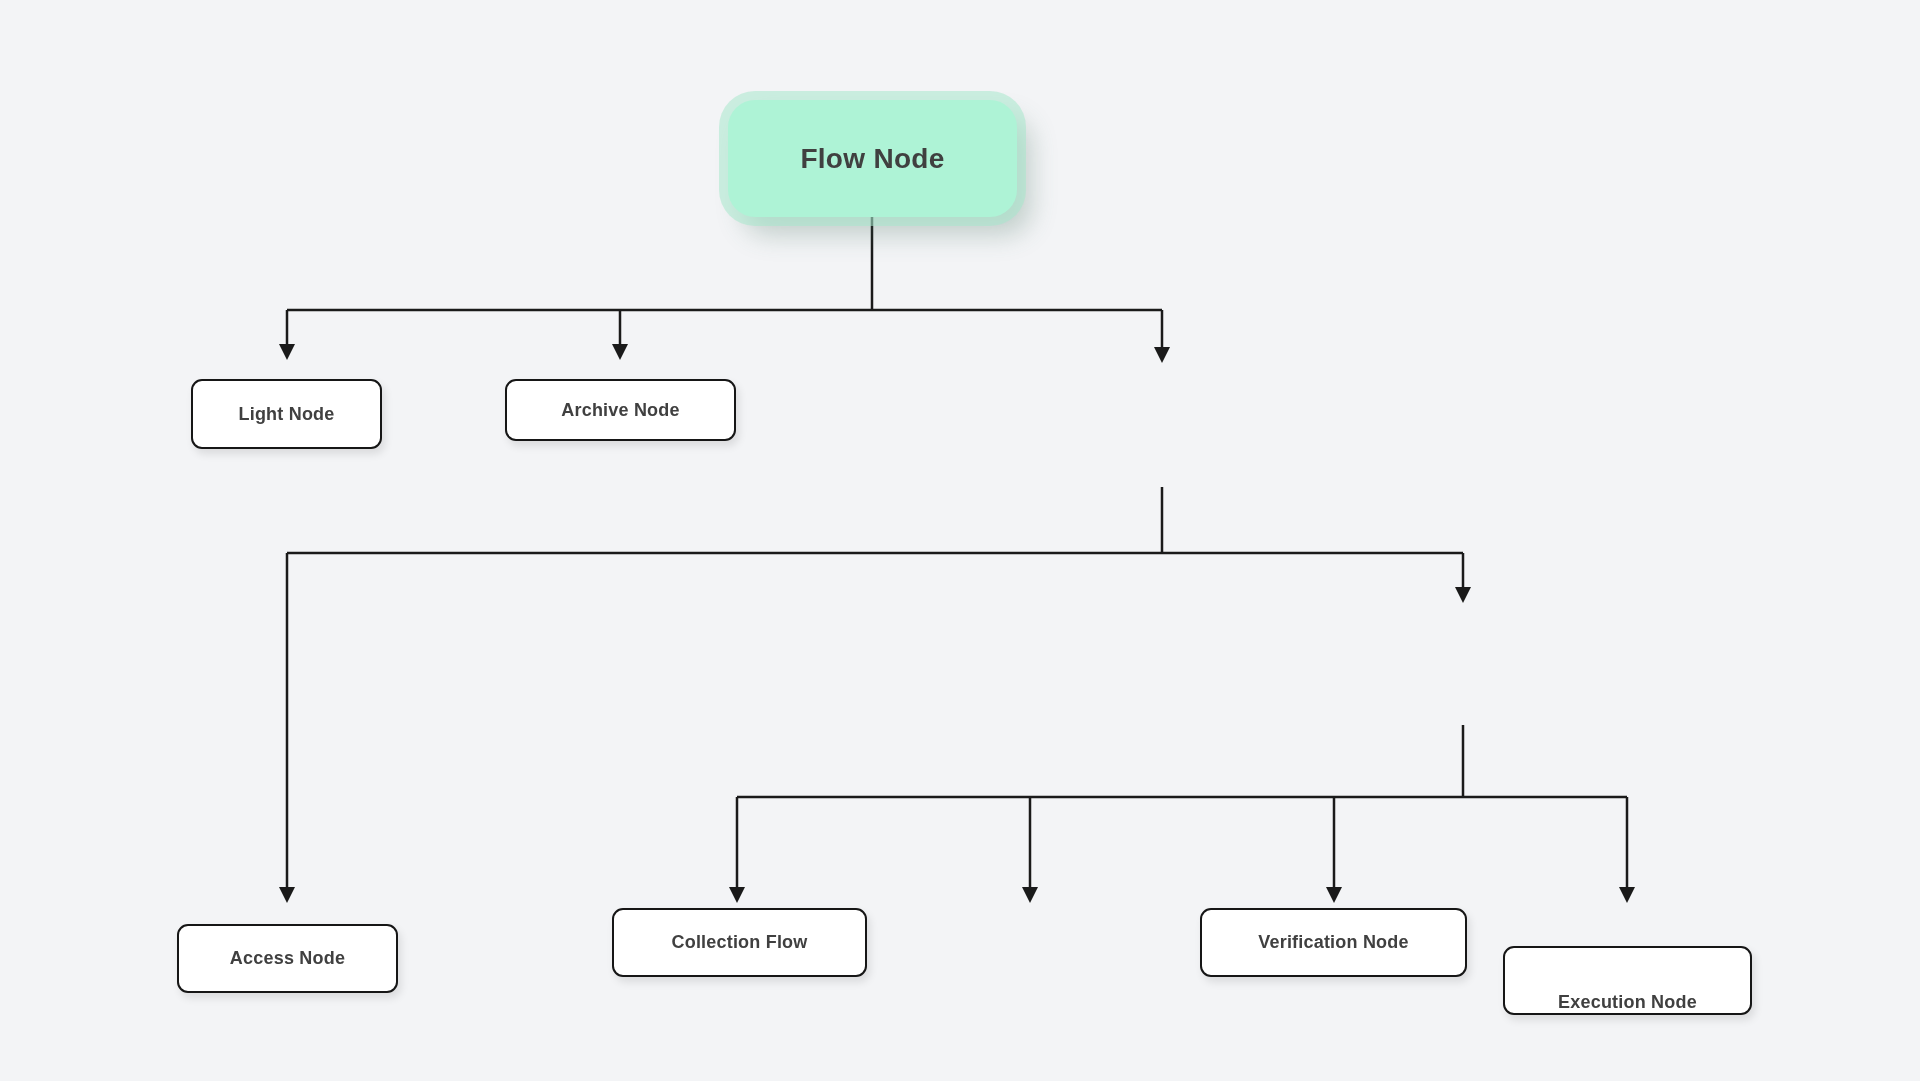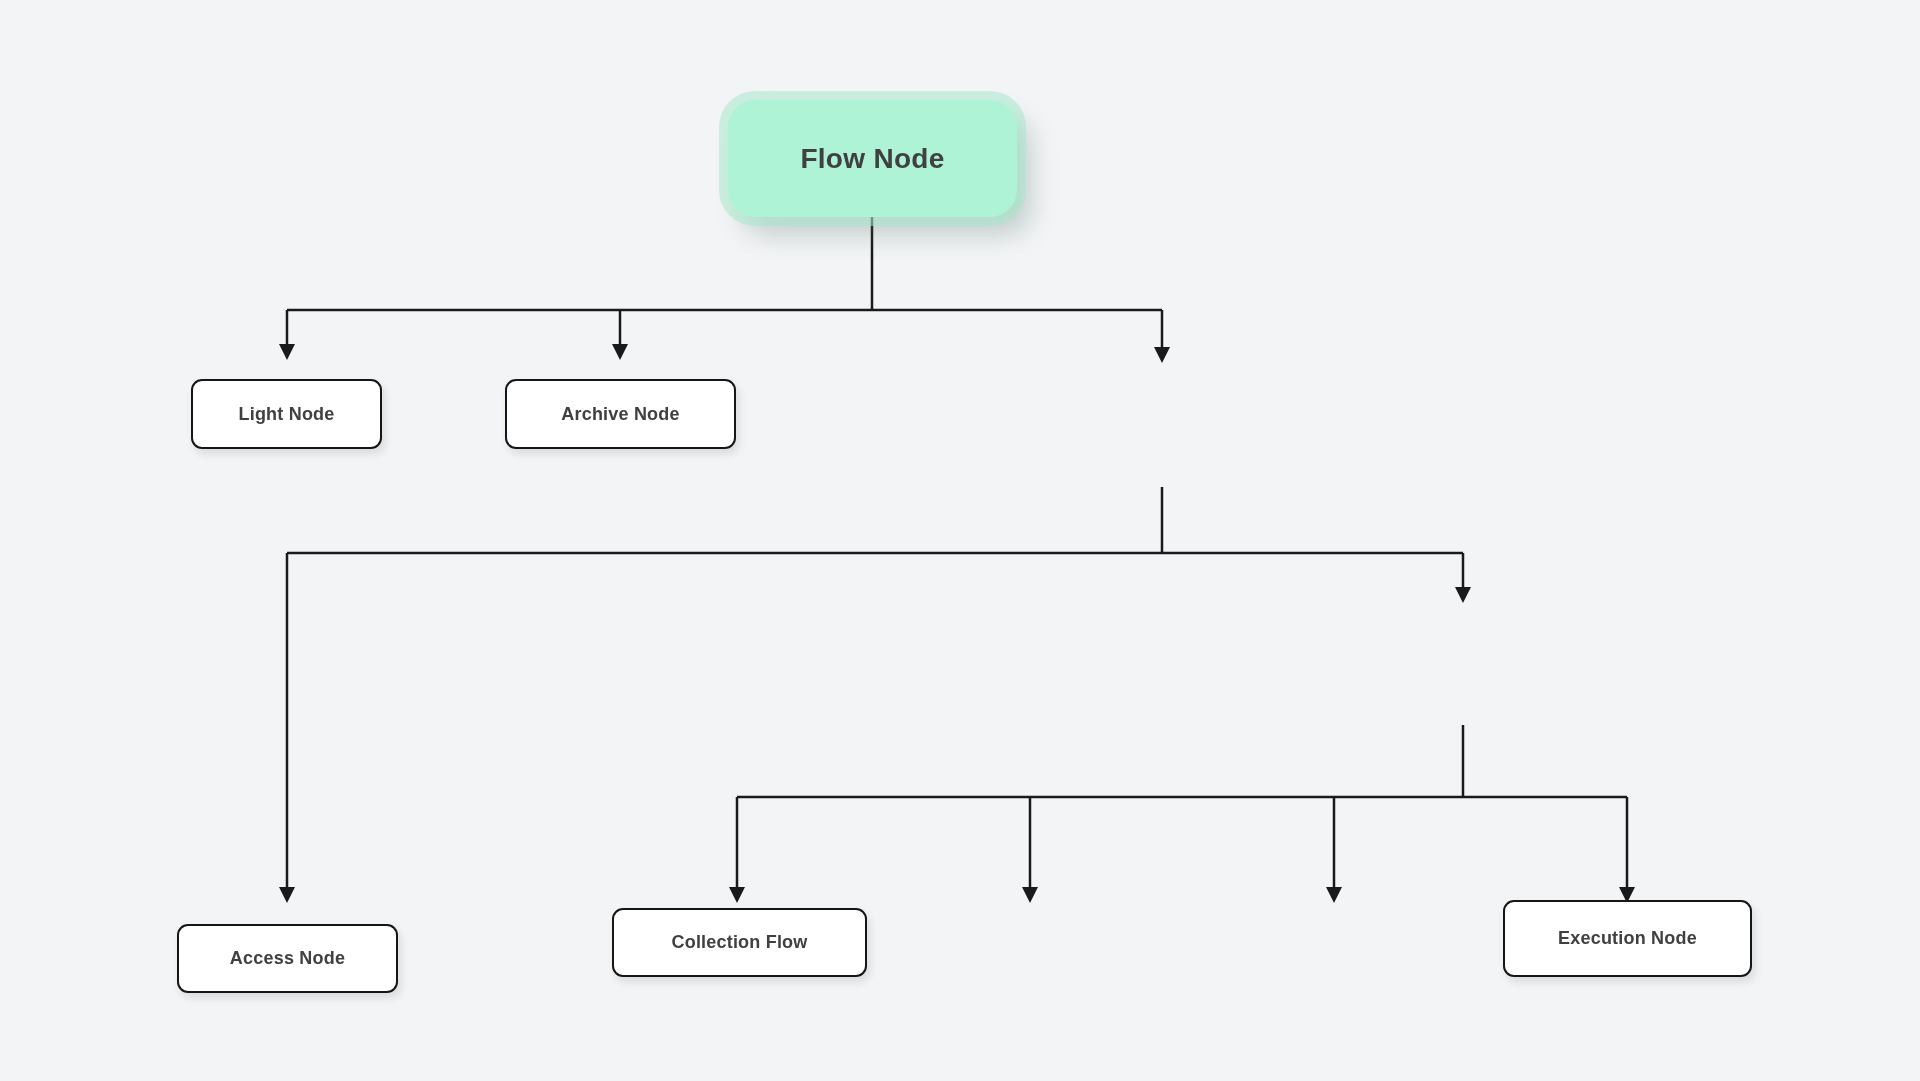--- a/index.html
+++ b/index.html
@@ -48,28 +48,28 @@
     background:#ffffff;
     border:2.5px solid #161616;
     border-radius:11px;
     font-size:18px;
     letter-spacing:0.2px;
     box-shadow:3px 5px 9px rgba(0,0,0,0.10);
   }
   
   .pos-flow      {left:728px; top:100px; width:289px; height:117px;}
   .pos-light     {left:191px; top:379px; width:191px; height:70px;}
-  .pos-archive   {left:505px; top:379px; width:231px; height:70px;}
+  .pos-archive   {left:505px; top:379px; width:231px; height:62px;}
   .pos-full      {left:1020px;top:370px; width:283px; height:117px;}
   .pos-validator {left:1322px;top:608px; width:281px; height:117px;}
   .pos-access    {left:177px; top:908px; width:221px; height:69px;margin-top:16px;}
   .pos-collection{left:612px; top:908px; width:255px; height:69px;}
   .pos-consensus {left:900px; top:908px; width:265px; height:69px;}
   .pos-verification{left:1200px;top:908px;width:267px;height:69px;}
-  .pos-execution {left:1503px;top:900px; width:249px; height:77px;}
+  .pos-execution {left:1503px;top:946px; width:249px; height:69px;align-items:flex-end;}
   
   .halo-flow{
     box-shadow:0 0 0 9px rgba(168,232,204,0.55), 14px 18px 26px rgba(70,110,95,0.28);
   }
   .halo-full{
     box-shadow:0 0 0 9px rgba(222,240,232,0.75), 14px 18px 26px rgba(90,120,110,0.25);
   }
   .halo-validator{
     box-shadow:0 0 0 9px rgba(196,234,232,0.60), 12px 16px 24px rgba(70,110,108,0.28);
   }
@@ -131,18 +131,21 @@
 
   <div class="node node-small pos-access">
     <span>Access Node</span>
   </div>
 
   <div class="node node-small pos-collection">
     <span>Collection Flow</span>
   </div>
 
 
+  <div class="node node-small pos-verification">
+    <span>Verification Node</span>
+  </div>
 
   <div class="node node-small pos-execution">
     <span>Execution Node</span>
   </div>
 
 </div>
 
 </body></html>

